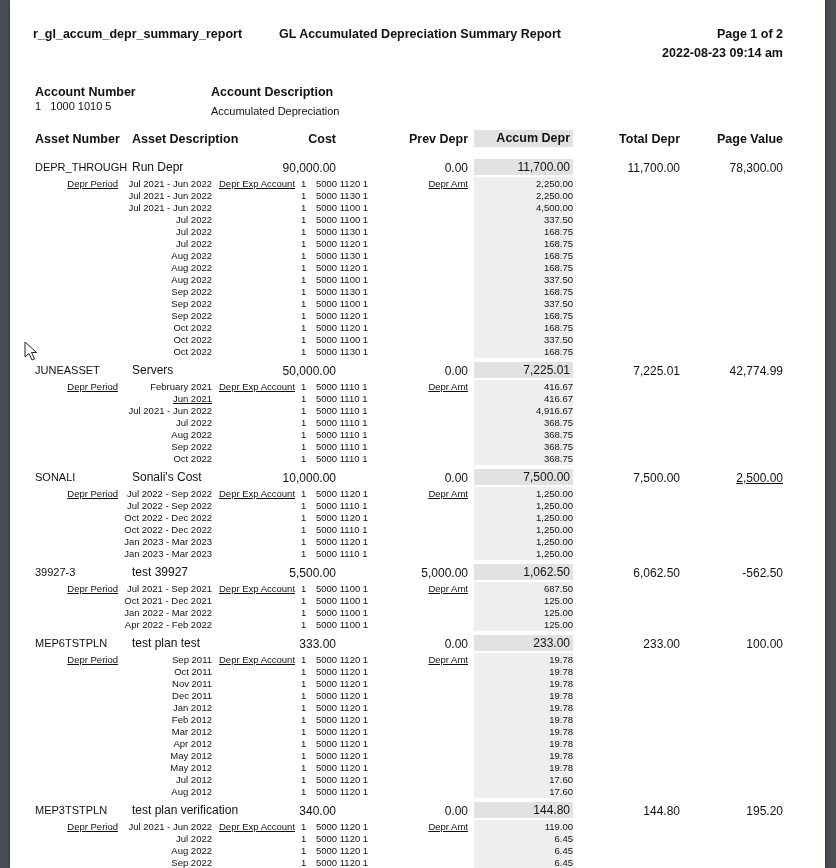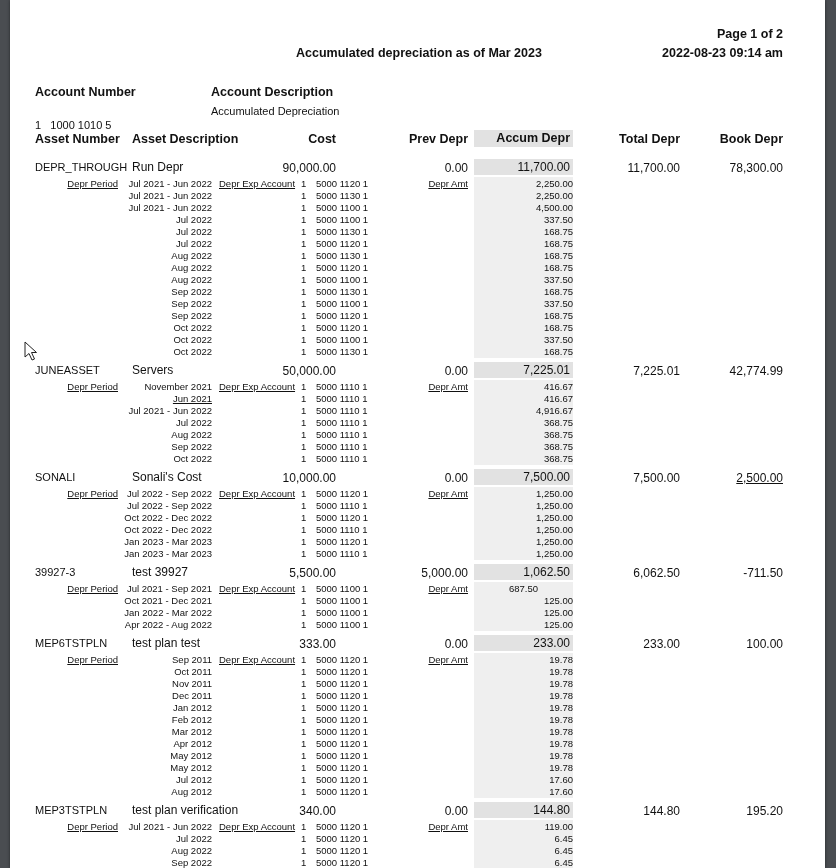--- a/index.html
+++ b/index.html
@@ -26,36 +26,37 @@
   .ul { text-decoration:underline; }
   .shade-h { background:#e2e2e2; }
   .shade-d { background:#efefef; }
   .cursor { position:absolute; left:24px; top:341px; width:14px; height:20px; }
 </style>
 </head>
 <body>
 
 <div class="page">
 
-  <div class="abs hdr" style="left:286px;top:46px;">Accumulated depreciation as of  Mar 2023</div>
+  <div class="abs hdr" style="left:23px;top:27px;">r_gl_accum_depr_summary_report</div>
+  <div class="abs hdr" style="left:269px;top:27px;">GL Accumulated Depreciation Summary Report</div>
   <div class="abs hdr r" style="right:42px;top:27px;">Page 1 of 2</div>
   <div class="abs hdr r" style="right:42px;top:46px;">2022-08-23 09:14 am</div>
 
   <div class="abs colh" style="left:25px;top:85px;">Account Number</div>
   <div class="abs colh" style="left:201px;top:85px;">Account Description</div>
-  <div class="abs acct" style="left:25px;top:119px;white-space:pre;text-align:right;">1   1000 1010 5</div>
+  <div class="abs acct" style="left:25px;top:100px;white-space:pre;text-align:right;">1   1000 1010 5</div>
   <div class="abs acct" style="left:201px;top:105px;">Accumulated Depreciation</div>
 
   <div class="abs colh" style="left:25px;top:132px;">Asset Number</div>
   <div class="abs colh" style="left:122px;top:132px;">Asset Description</div>
   <div class="abs colh r" style="left:250px;width:76px;top:132px;">Cost</div>
   <div class="abs colh r" style="left:380px;width:78px;top:132px;">Prev Depr</div>
   <div class="abs colh r shade-h" style="left:464px;width:96px;padding-right:3px;top:130px;height:17px;line-height:17px;">Accum Depr</div>
   <div class="abs colh r" style="left:590px;width:80px;top:132px;">Total Depr</div>
-  <div class="abs colh r" style="left:690px;width:83px;top:132px;">Book Depr</div>
+  <div class="abs colh r" style="left:690px;width:83px;top:132px;">Page Value</div>
 
   <div id="assets">
       <div>
         <div class="abs sum" style="left:25px;top:161px;">DEPR_THROUGH</div>
         <div class="abs" style="left:122px;top:160px;font-size:12px;">Run Depr</div>
         <div class="abs r" style="left:226px;width:100px;top:161px;font-size:12px;">90,000.00</div>
         <div class="abs r" style="left:380px;width:78px;top:161px;font-size:12px;">0.00</div>
         <div class="abs r shade-h" style="left:464px;width:96px;padding-right:3px;top:159px;height:16px;line-height:17px;font-size:12px;">11,700.00</div>
         <div class="abs r" style="left:590px;width:80px;top:161px;font-size:12px;">11,700.00</div>
         <div class="abs r" style="left:690px;width:83px;top:161px;font-size:12px;">78,300.00</div>
@@ -160,21 +161,21 @@
         <div class="abs r" style="left:226px;width:100px;top:364px;font-size:12px;">50,000.00</div>
         <div class="abs r" style="left:380px;width:78px;top:364px;font-size:12px;">0.00</div>
         <div class="abs r shade-h" style="left:464px;width:96px;padding-right:3px;top:362px;height:16px;line-height:17px;font-size:12px;">7,225.01</div>
         <div class="abs r" style="left:590px;width:80px;top:364px;font-size:12px;">7,225.01</div>
         <div class="abs r" style="left:690px;width:83px;top:364px;font-size:12px;">42,774.99</div>
         <div class="abs det ul r" style="left:40px;width:68px;top:381px;">Depr Period</div>
         <div class="abs det ul" style="left:209px;top:381px;">Depr Exp Account</div>
         <div class="abs det ul r" style="left:400px;width:58px;top:381px;">Depr Amt</div>
         <div class="abs shade-d" style="left:464px;width:99px;top:380px;height:85px;"></div>
         <div>
-          <div class="abs det r" style="left:100px;width:102px;top:381px;">November 2021</div>
+          <div class="abs det r" style="left:100px;width:102px;top:381px;">February 2021</div>
           <div class="abs det" style="left:291px;top:381px;">1</div>
           <div class="abs det" style="left:306px;top:381px;">5000 1110 1</div>
           <div class="abs det r" style="left:464px;width:99px;top:381px;">416.67</div>
         </div>
         <div>
           <div class="abs det r" style="left:100px;width:102px;top:393px;text-decoration:underline;">Jun 2021</div>
           <div class="abs det" style="left:291px;top:393px;">1</div>
           <div class="abs det" style="left:306px;top:393px;">5000 1110 1</div>
           <div class="abs det r" style="left:464px;width:99px;top:393px;">416.67</div>
         </div>
@@ -258,45 +259,45 @@
           <div class="abs det r" style="left:464px;width:99px;top:548px;">1,250.00</div>
         </div>
       </div>
       <div>
         <div class="abs sum" style="left:25px;top:566px;">39927-3</div>
         <div class="abs" style="left:122px;top:565px;font-size:12px;">test 39927</div>
         <div class="abs r" style="left:226px;width:100px;top:566px;font-size:12px;">5,500.00</div>
         <div class="abs r" style="left:380px;width:78px;top:566px;font-size:12px;">5,000.00</div>
         <div class="abs r shade-h" style="left:464px;width:96px;padding-right:3px;top:564px;height:16px;line-height:17px;font-size:12px;">1,062.50</div>
         <div class="abs r" style="left:590px;width:80px;top:566px;font-size:12px;">6,062.50</div>
-        <div class="abs r" style="left:690px;width:83px;top:566px;font-size:12px;">-711.50</div>
+        <div class="abs r" style="left:690px;width:83px;top:566px;font-size:12px;">-562.50</div>
         <div class="abs det ul r" style="left:40px;width:68px;top:583px;">Depr Period</div>
         <div class="abs det ul" style="left:209px;top:583px;">Depr Exp Account</div>
         <div class="abs det ul r" style="left:400px;width:58px;top:583px;">Depr Amt</div>
         <div class="abs shade-d" style="left:464px;width:99px;top:582px;height:49px;"></div>
         <div>
           <div class="abs det r" style="left:100px;width:102px;top:583px;">Jul 2021 - Sep 2021</div>
           <div class="abs det" style="left:291px;top:583px;">1</div>
           <div class="abs det" style="left:306px;top:583px;">5000 1100 1</div>
-          <div class="abs det r" style="left:464px;width:99px;top:583px;text-align:center;">687.50</div>
+          <div class="abs det r" style="left:464px;width:99px;top:583px;">687.50</div>
         </div>
         <div>
           <div class="abs det r" style="left:100px;width:102px;top:595px;">Oct 2021 - Dec 2021</div>
           <div class="abs det" style="left:291px;top:595px;">1</div>
           <div class="abs det" style="left:306px;top:595px;">5000 1100 1</div>
           <div class="abs det r" style="left:464px;width:99px;top:595px;">125.00</div>
         </div>
         <div>
           <div class="abs det r" style="left:100px;width:102px;top:607px;">Jan 2022 - Mar 2022</div>
           <div class="abs det" style="left:291px;top:607px;">1</div>
           <div class="abs det" style="left:306px;top:607px;">5000 1100 1</div>
           <div class="abs det r" style="left:464px;width:99px;top:607px;">125.00</div>
         </div>
         <div>
-          <div class="abs det r" style="left:100px;width:102px;top:619px;">Apr 2022 - Aug 2022</div>
+          <div class="abs det r" style="left:100px;width:102px;top:619px;">Apr 2022 - Feb 2022</div>
           <div class="abs det" style="left:291px;top:619px;">1</div>
           <div class="abs det" style="left:306px;top:619px;">5000 1100 1</div>
           <div class="abs det r" style="left:464px;width:99px;top:619px;">125.00</div>
         </div>
       </div>
       <div>
         <div class="abs sum" style="left:25px;top:637px;">MEP6TSTPLN</div>
         <div class="abs" style="left:122px;top:636px;font-size:12px;">test plan test</div>
         <div class="abs r" style="left:226px;width:100px;top:637px;font-size:12px;">333.00</div>
         <div class="abs r" style="left:380px;width:78px;top:637px;font-size:12px;">0.00</div>

